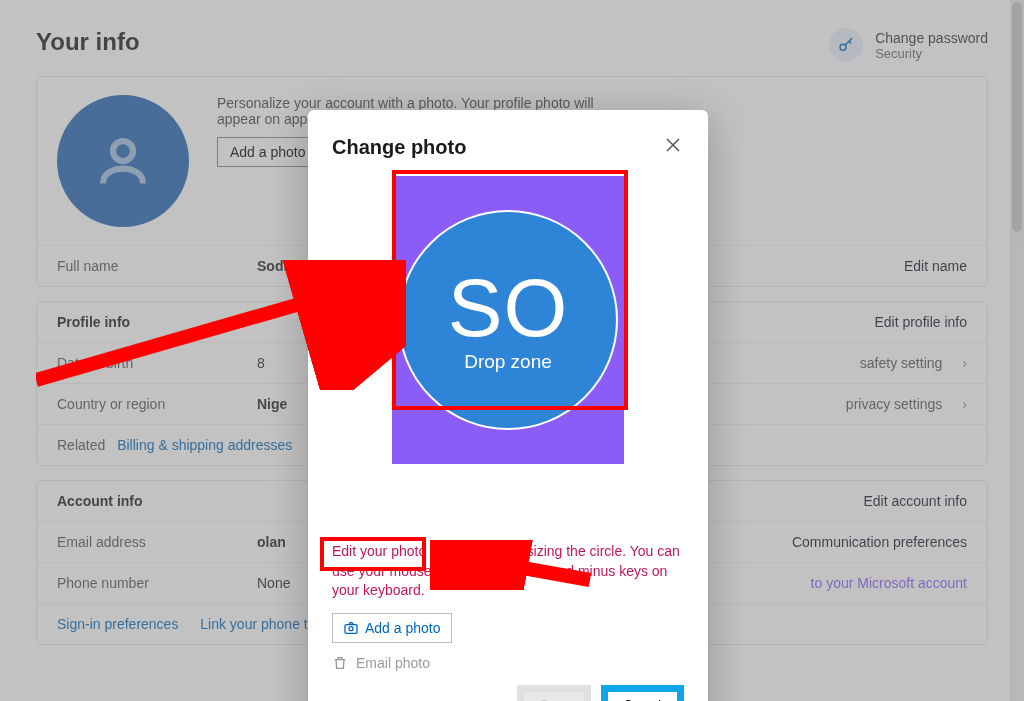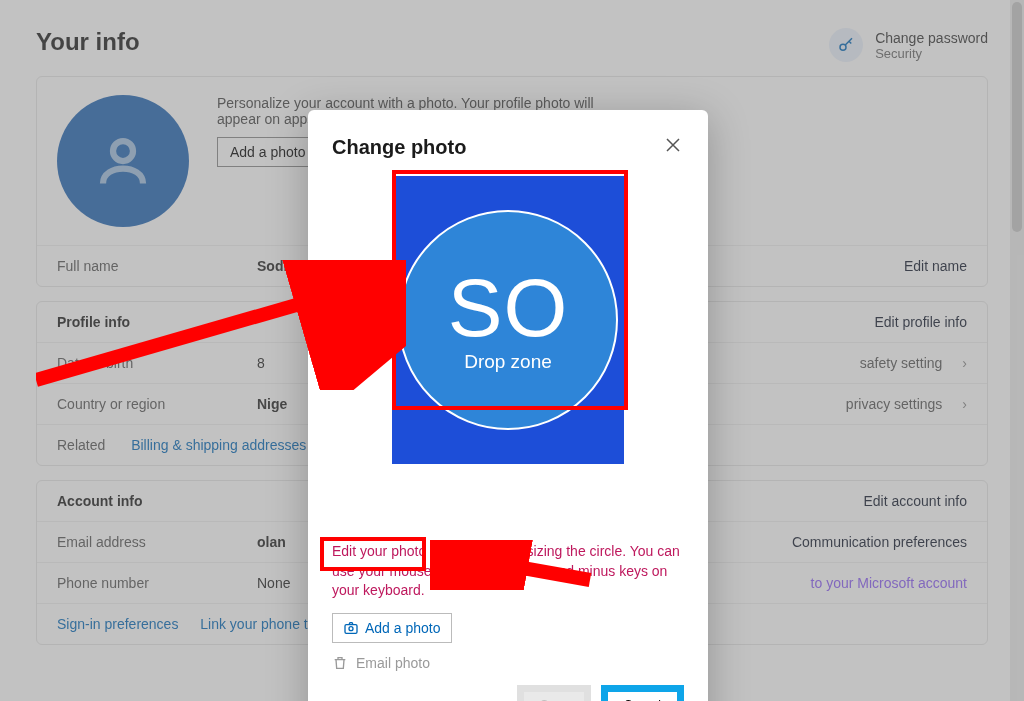--- a/index.html
+++ b/index.html
@@ -21,31 +21,31 @@
   .personalize { font-size: 14px; color: #444; max-width: 400px;}
   .add-photo-btn { border: 1px solid #888; background: #fff; padding: 6px 12px; margin-top: 10px; font-size: 14px; cursor: pointer; }
 
   .row { display:flex; align-items:center; justify-content:space-between; padding: 12px 20px; border-top: 1px solid #eee; }
   .row-label { color: #555; font-size: 14px; width: 200px; }
   .row-value { color:#222; flex:1; }
   .row-link { color: #0f172a; font-size: 14px; cursor:pointer; }
   .section-head { display:flex; justify-content:space-between; padding:12px 20px; font-weight:600; color:#1b1b1b; }
   .chev { color:#888; }
   .related { padding:12px 20px; border-top:1px solid #eee; color:#555; }
-  .related a { color:#0067b8; text-decoration:none; margin-left:22px; }
+  .related a { color:#0067b8; text-decoration:none; margin-left:8px; }
 
   
   .dim { position:absolute; inset:0; background:rgba(120,120,120,0.45); }
 
   
   .modal { position:absolute; left:308px; top:110px; width:400px; background:#fff; border-radius:6px; box-shadow:0 8px 40px rgba(0,0,0,0.25); padding: 24px 24px 24px 24px; }
   .modal-head { display:flex; justify-content:space-between; align-items:center; margin-bottom: 16px;}
   .modal-title { font-size: 20px; font-weight:600; color:#1b1b1b; }
   .close-x { cursor:pointer; color:#555; font-size:16px; padding:4px; }
-  .drop { width: 232px; height: 288px; margin: 0 auto; background:#1d4ed8; display:flex; align-items:center; justify-content:center; position:relative; }
+  .drop { width: 232px; height: 288px; margin: 0 auto; background:#8b5cf6; display:flex; align-items:center; justify-content:center; position:relative; }
   .drop-circle { width: 220px; height: 220px; border-radius:50%; background:#2e85d8; border:2px solid #fff; display:flex; flex-direction:column; align-items:center; justify-content:center; color:#fff; }
   .initials { font-size: 82px; font-weight:400; letter-spacing:1px; line-height:1; }
   .dz-label { font-size: 19px; margin-top: 2px; }
   .modal-help { font-size: 14px; color:#be185d; margin-top: 78px; line-height:1.4; }
   .modal-actions { margin-top: 12px; }
   .modal-line-btn { display:inline-flex; align-items:center; gap:6px; border:1px solid #bbb; padding:6px 10px; color:#0067b8; font-size:14px; cursor:pointer; background:#fff; }
   .remove-line { display:flex; align-items:center; gap:8px; color:#9a9a9a; margin-top:12px; font-size:14px; }
   .modal-foot { display:flex; justify-content:flex-end; gap:10px; margin-top: 14px; }
   .btn { padding:6px 16px; font-size:12px; border:7px solid #0ea5e9; background:#fff; cursor:pointer; }
   .btn.disabled { background:#e9e9e9; color:#bfbfbf; border-color:#e0e0e0; cursor:default; }

